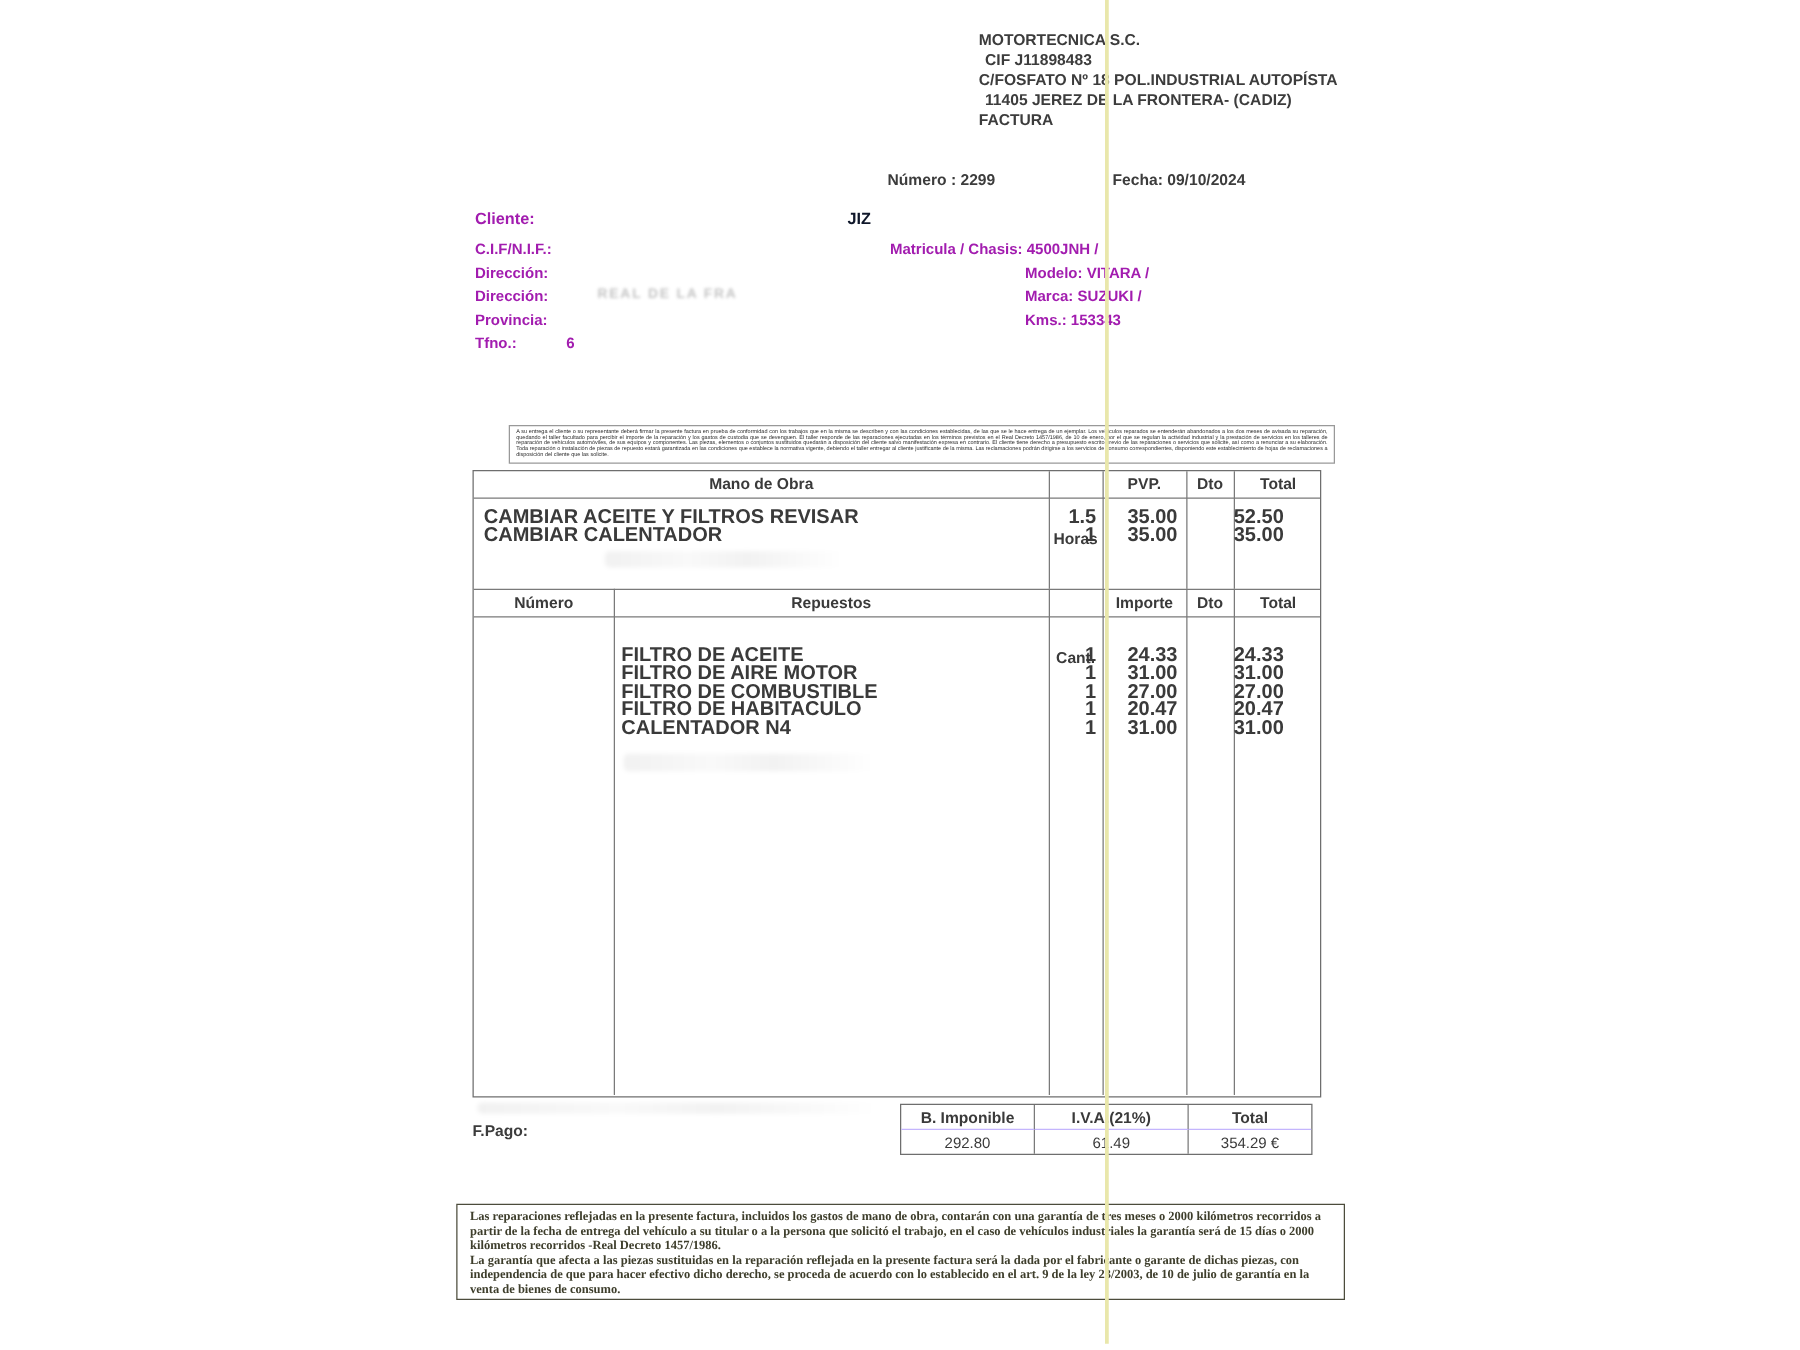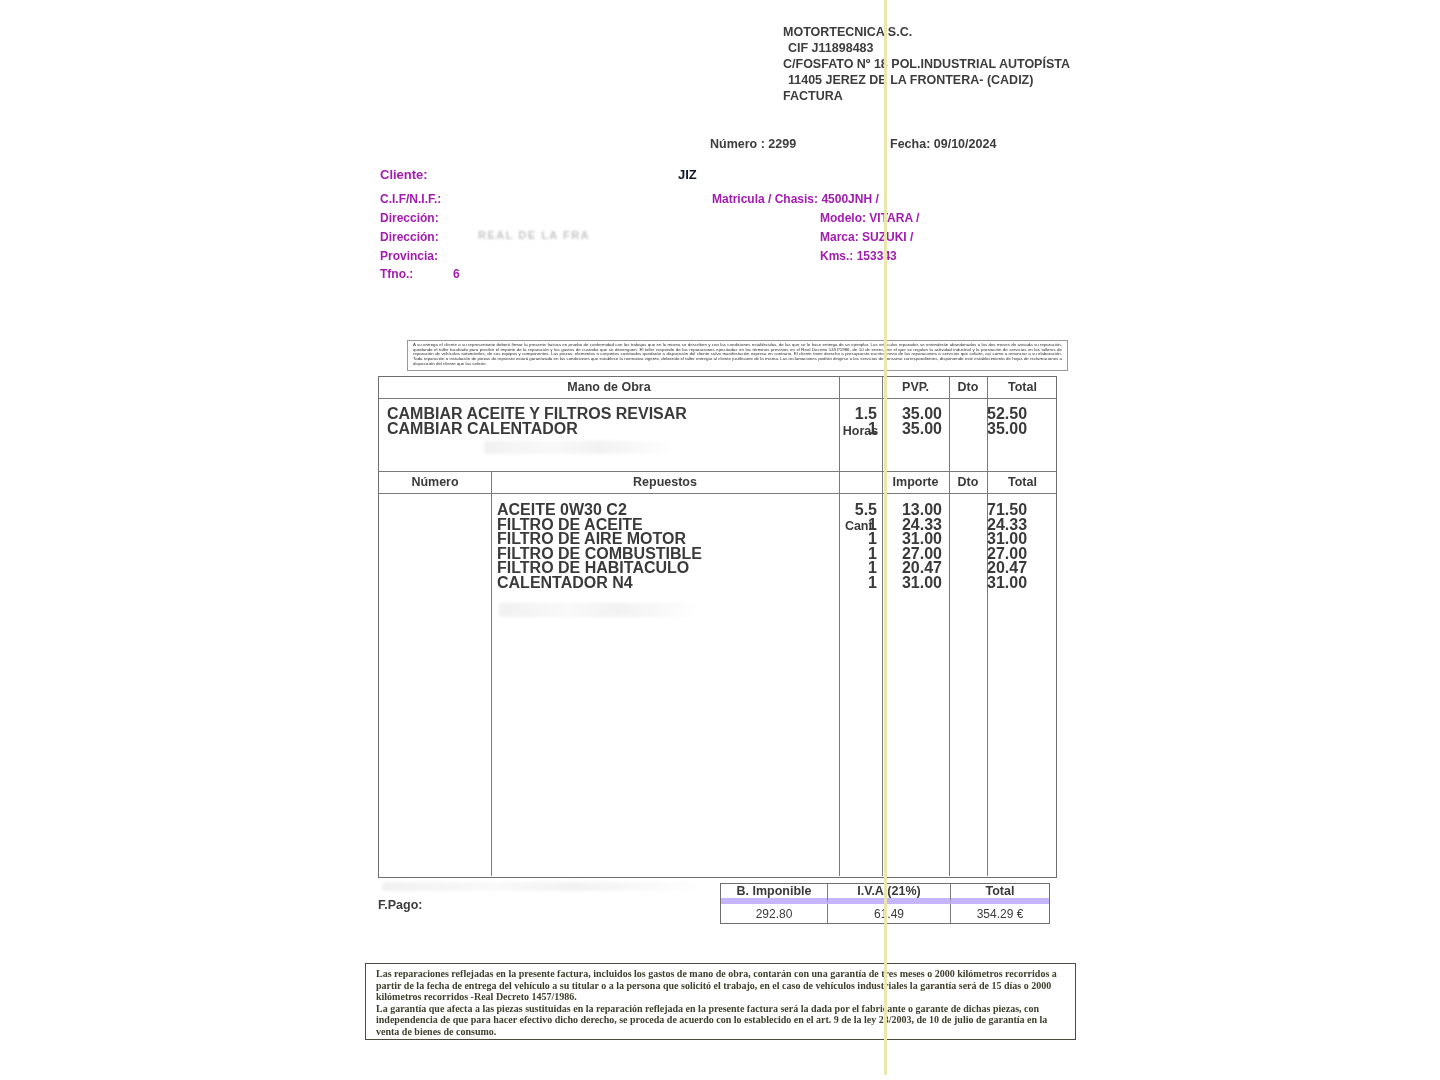--- a/index.html
+++ b/index.html
@@ -85,21 +85,21 @@
     grid-template-rows:20px 19px;
     border:1.5px solid #6e6e6e;
     background:#fff;
   }
   .totals > div {
     border-right:1px solid #7a7a7a;
     display:flex; align-items:center; justify-content:center;
     font-size:12px; color:#3a3a3a;
   }
   .totals > div:nth-child(3n) { border-right:none; }
-  .totals .th { font-weight:bold; font-size:12.5px; border-bottom:6px solid #c4b5fd; }
+  .totals .th { font-weight:bold; font-size:12.5px; border-bottom:1px solid #c4b5fd; }
 
   .fpago { left:378px; top:898px; font-size:12.5px; font-weight:bold; color:#3c3c3c; }
 
   
   .warranty {
     left:365px; top:963px; width:711px; height:77px;
     border:1.5px solid #4c4c3c;
     padding:4px 10px;
     font-family:"Liberation Serif", serif;
     font-weight:bold;
@@ -206,26 +206,20 @@
 
     <div class="th-row" style="top:98px;">
       <span class="h-codigo">Número</span>
       <span class="h-rep">Repuestos</span>
       <span class="h-horas">Cant.</span>
       <span class="h-pvp">Importe</span>
       <span class="h-dto">Dto</span>
       <span class="h-total">Total</span>
     </div>
 
-    <div class="trow" style="top:124px;">
-      <span class="c-desc-p">ACEITE 0W30 C2</span>
-      <span class="c-num1">5.5</span>
-      <span class="c-num2">13.00</span>
-      <span class="c-total">71.50</span>
-    </div>
     <div class="trow" style="top:138.5px;">
       <span class="c-desc-p">FILTRO DE ACEITE</span>
       <span class="c-num1">1</span>
       <span class="c-num2">24.33</span>
       <span class="c-total">24.33</span>
     </div>
     <div class="trow" style="top:153px;">
       <span class="c-desc-p">FILTRO DE AIRE MOTOR</span>
       <span class="c-num1">1</span>
       <span class="c-num2">31.00</span>

